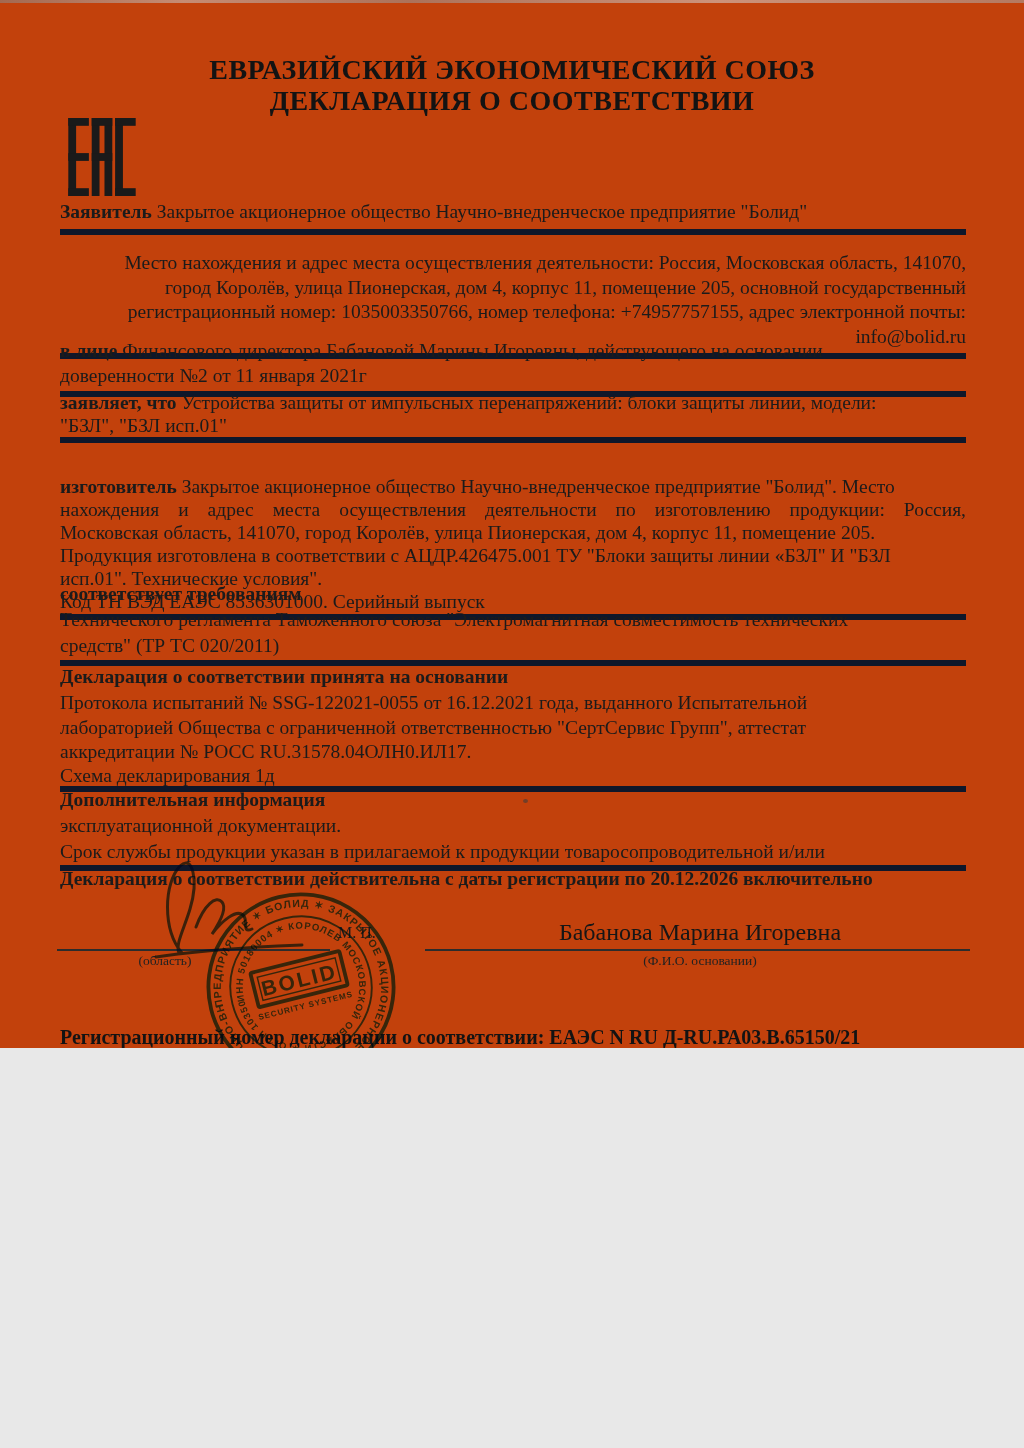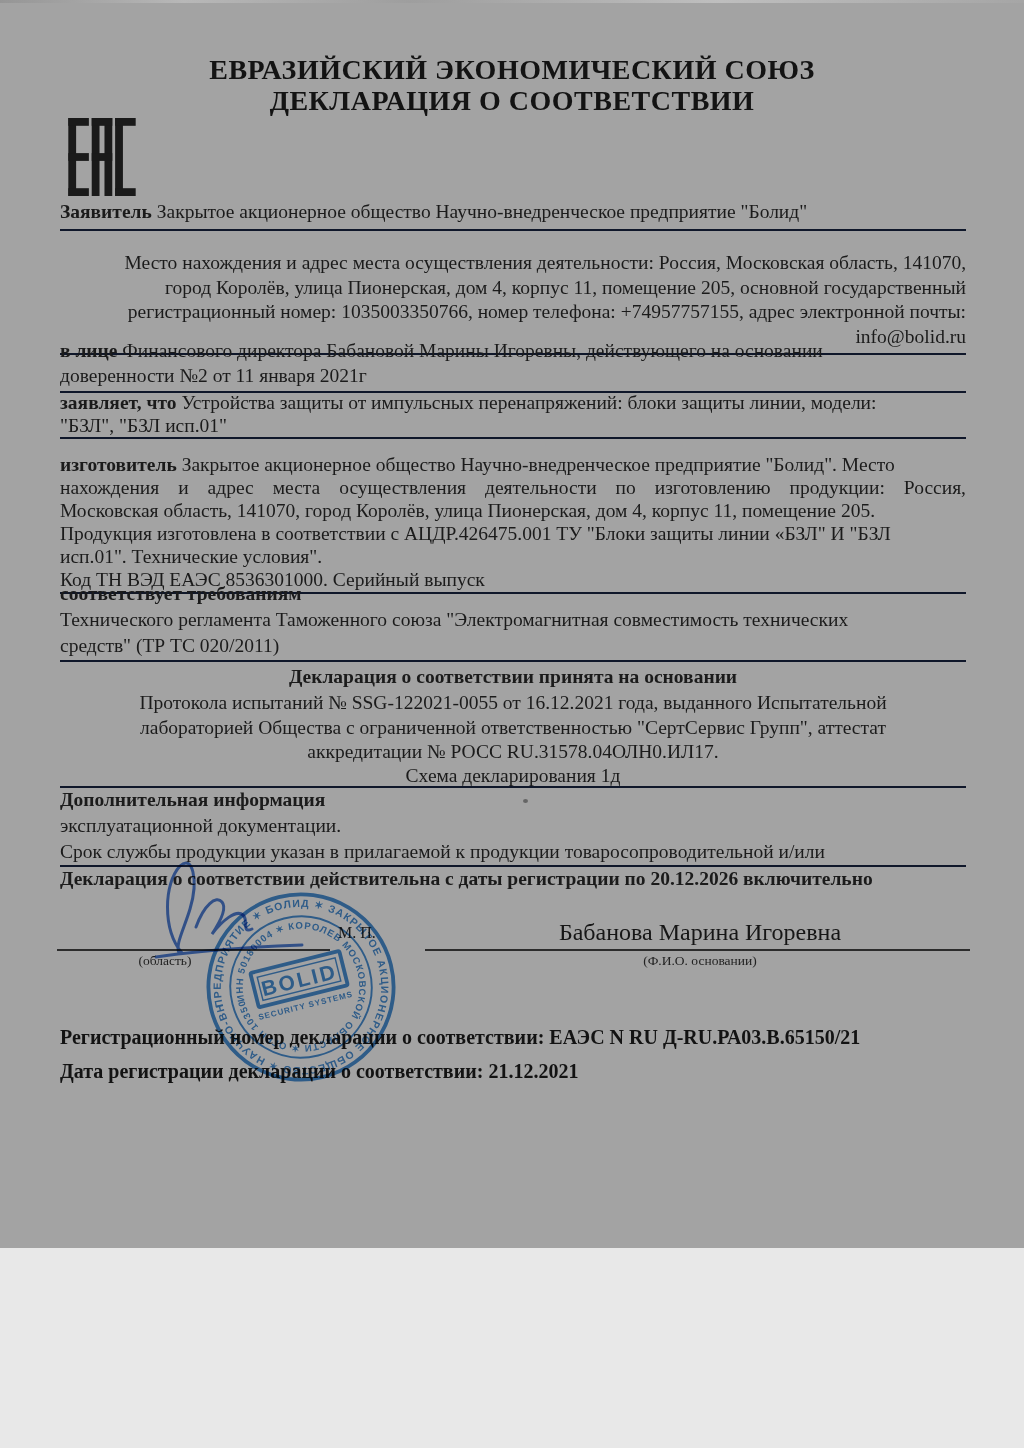--- a/index.html
+++ b/index.html
@@ -1,38 +1,38 @@
 <!DOCTYPE html>
 <html lang="ru"><head>
 <meta charset="utf-8">
 <style>
   html,body{margin:0;padding:0;background:#e8e8e8;}
   .page{
-    position:relative;width:1024px;height:1248px;background:#a3a3a3;
+    position:relative;width:1024px;height:1048px;background:#c2410c;
     font-family:"Liberation Serif","DejaVu Serif",serif;color:#181818;
     overflow:hidden;margin:0 auto;
   }
   .edge-top{position:absolute;top:0;left:0;width:1024px;height:3px;
     background:linear-gradient(90deg,#8a8a8a 0%,#c9c9c9 18%,#9a9a9a 40%,#d5d5d5 70%,#a8a8a8 100%);
     opacity:.55;}
   .title-block{position:absolute;top:54px;left:0;width:1024px;text-align:center;
     font-weight:bold;font-size:28px;line-height:31px;letter-spacing:.5px;color:#131313;}
   .eac{position:absolute;left:68px;top:118px;width:68px;height:78px;}
   .sec{position:absolute;left:60px;width:906px;font-size:19.5px;color:#1b1b1b;}
   .sec p{margin:0;}
-  .rule{border-bottom:2px solid #0f172a;}
+  .rule{border-bottom:6px solid #0f172a;}
   .b{font-weight:bold;}
   .s1{top:198px;height:31px;line-height:27px;}
   .s2{top:231px;height:102px;line-height:24.5px;padding-top:20px;text-align:right;}
   .s3{top:335px;height:53px;line-height:25px;padding-top:3px;}
   .s4{top:390px;height:45px;line-height:22.5px;padding-top:2px;}
-  .s5{top:437px;height:139px;line-height:23px;padding-top:16px;}
+  .s5{top:459px;height:139px;line-height:23px;padding-top:16px;}
   .s5 .fit{text-align:justify;text-align-last:justify;}
   .s6{top:578px;height:79px;line-height:26px;padding-top:3px;}
-  .s7{top:659px;height:123px;padding-top:4px;text-align:center;}
+  .s7{top:659px;height:123px;padding-top:4px;}
   .s7 .head{line-height:28px;}
   .s7 .line{line-height:24.5px;}
   .s7 .scheme{line-height:21px;}
   .s8{top:784px;height:79px;padding-top:2px;}
   .s8 .head{line-height:27px;}
   .s8 .line{line-height:26px;}
   .s9{top:865px;height:30px;line-height:27px;}
   .sig-line{position:absolute;border-top:2px solid #2c2c2c;height:0;}
   .sig-line.left{left:57px;top:949px;width:273px;}
   .sig-line.right{left:425px;top:949px;width:545px;}

